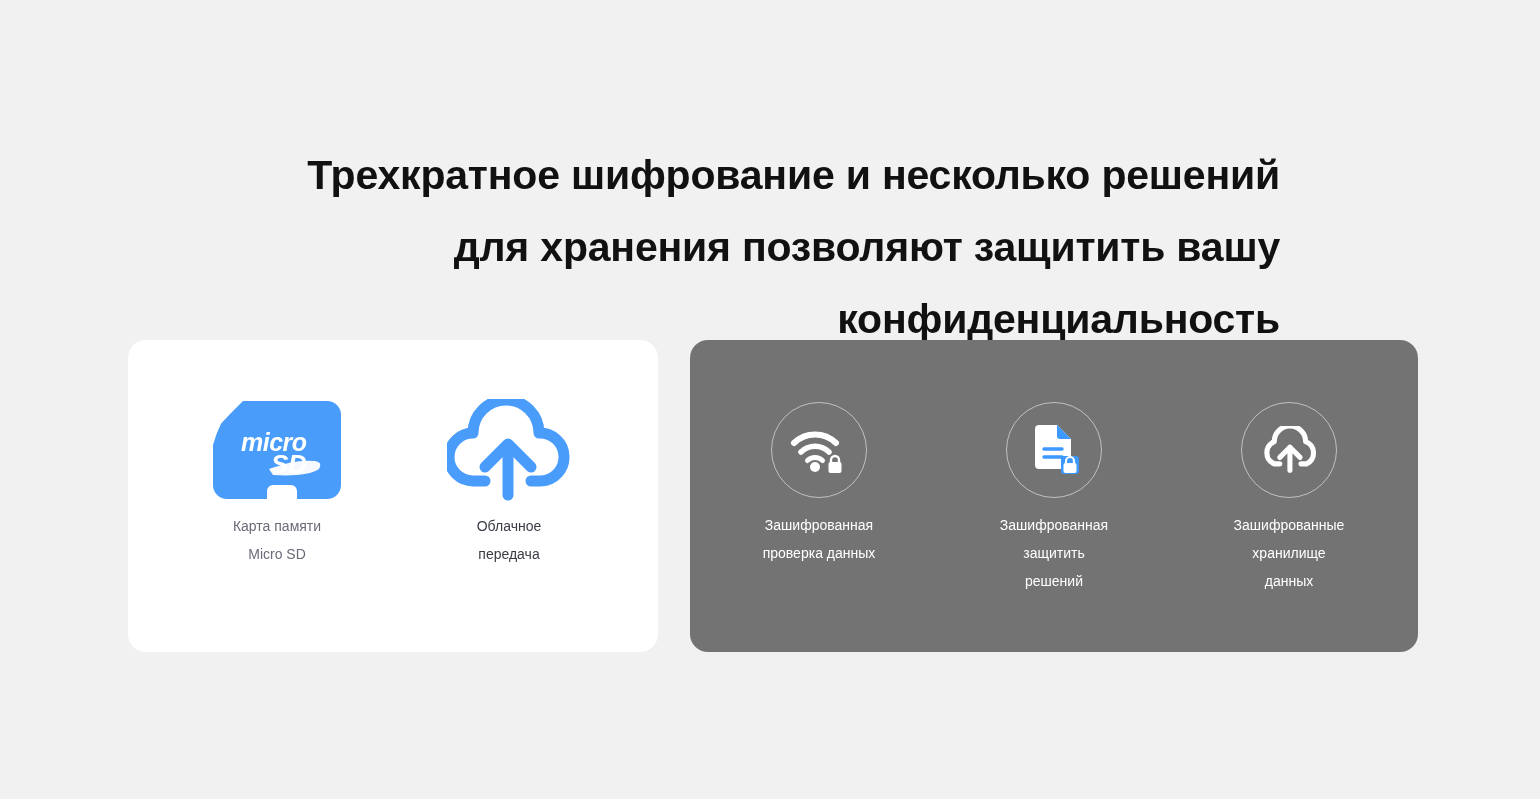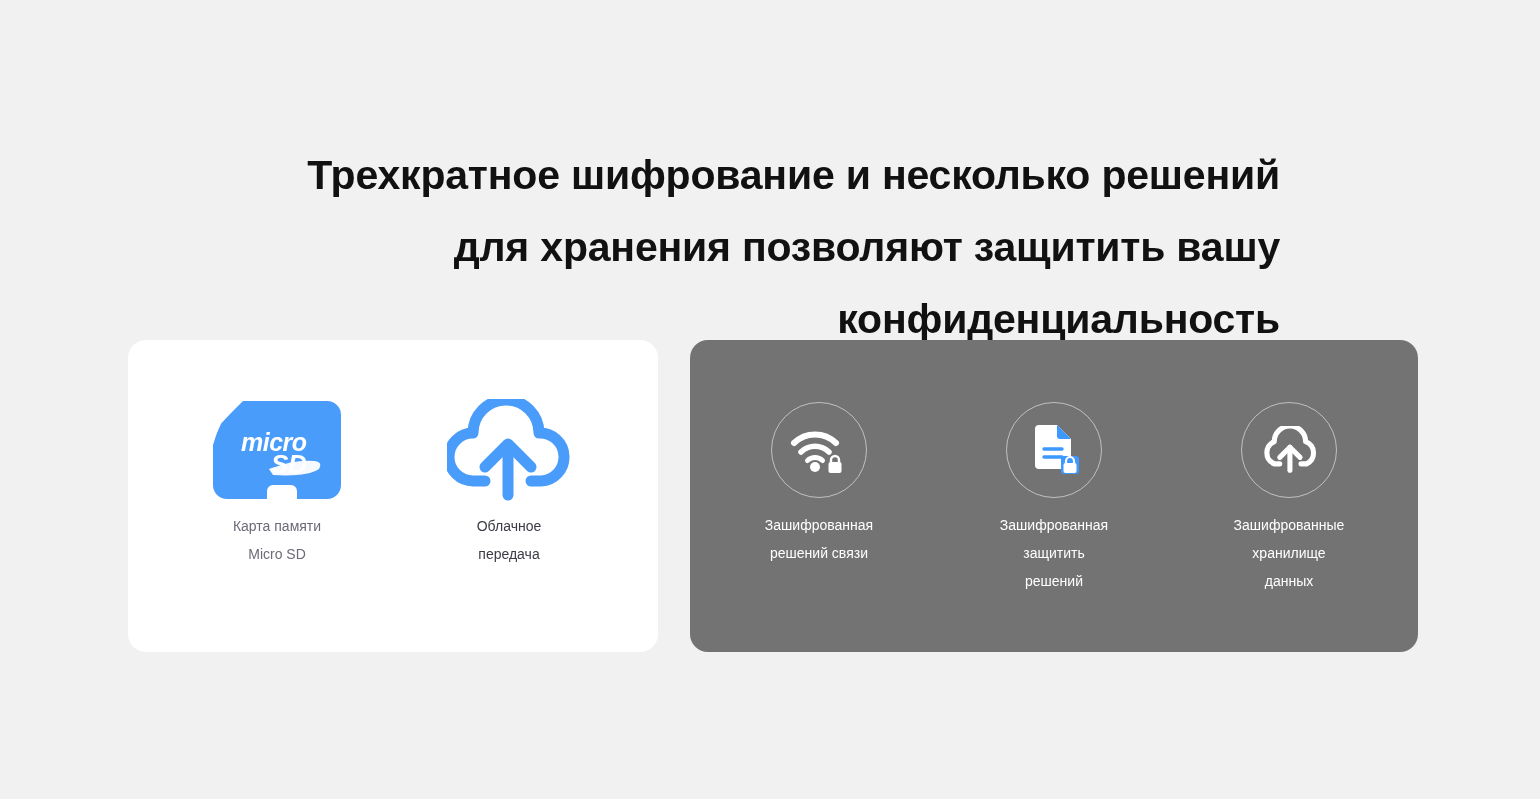--- a/index.html
+++ b/index.html
@@ -182,21 +182,21 @@
               <circle cx="25" cy="41" r="5" fill="#ffffff"></circle>
               <g transform="translate(38,30)">
                 <path d="M3 6 L3 4 A4 4 0 0 1 11 4 L11 6" fill="none" stroke="#ffffff" stroke-width="2.4"></path>
                 <rect x="0.5" y="6" width="13" height="11" rx="2" fill="#ffffff"></rect>
               </g>
             </svg>
           </div>
         </div>
         <div class="label">
           <div>Зашифрованная</div>
-          <div>решений связи</div>
+          <div>проверка данных</div>
         </div>
       </div>
 
       <div class="item">
         <div class="icon-box">
           <div class="circle-wrap">
             <svg width="54" height="54" viewBox="0 0 54 54">
               <path d="M8 6 A4 4 0 0 1 12 2 L30 2 L44 16 L44 42 A4 4 0 0 1 40 46 L12 46 A4 4 0 0 1 8 42 Z" fill="#ffffff"></path>
               <path d="M30 2 L44 16 L33 16 A3 3 0 0 1 30 13 Z" fill="#3d98ff"></path>
               <g stroke="#3d98ff" stroke-width="3.4" stroke-linecap="round">

